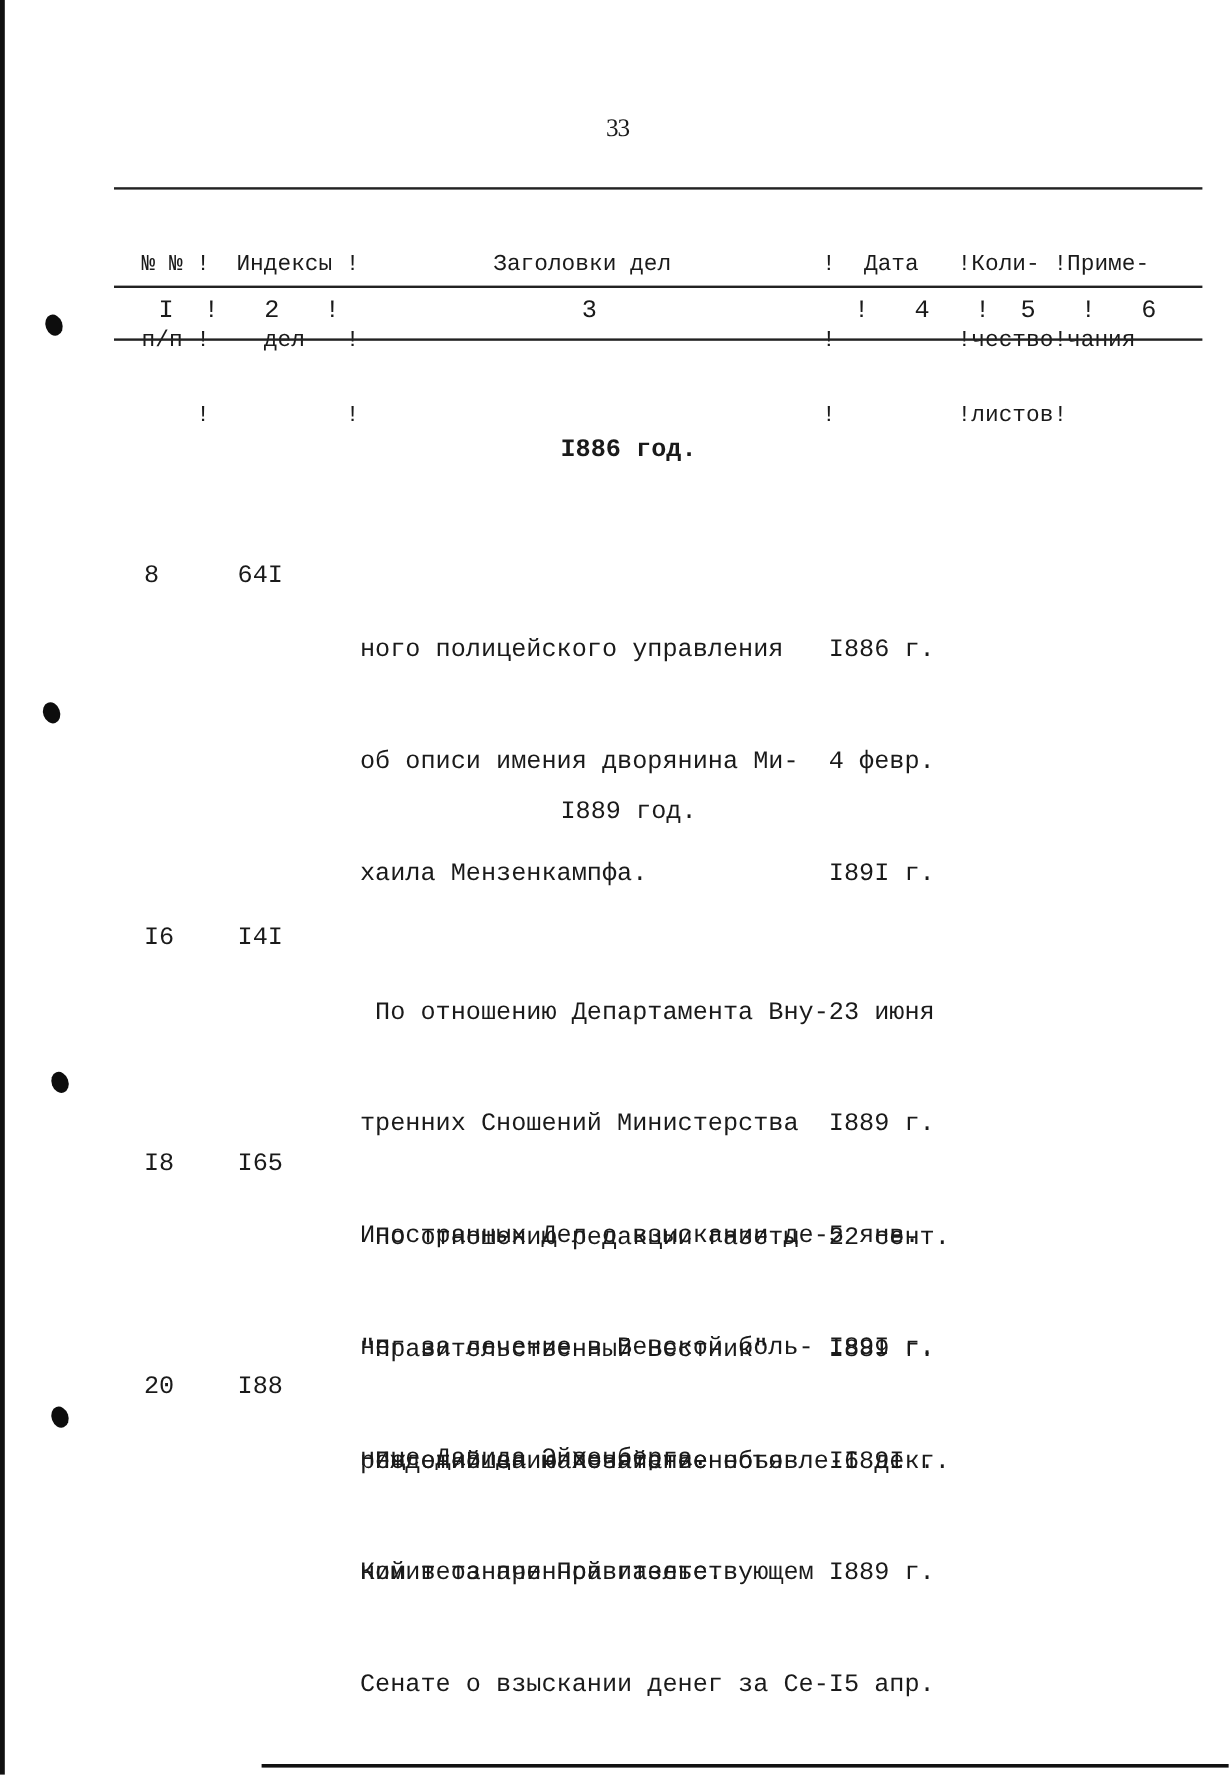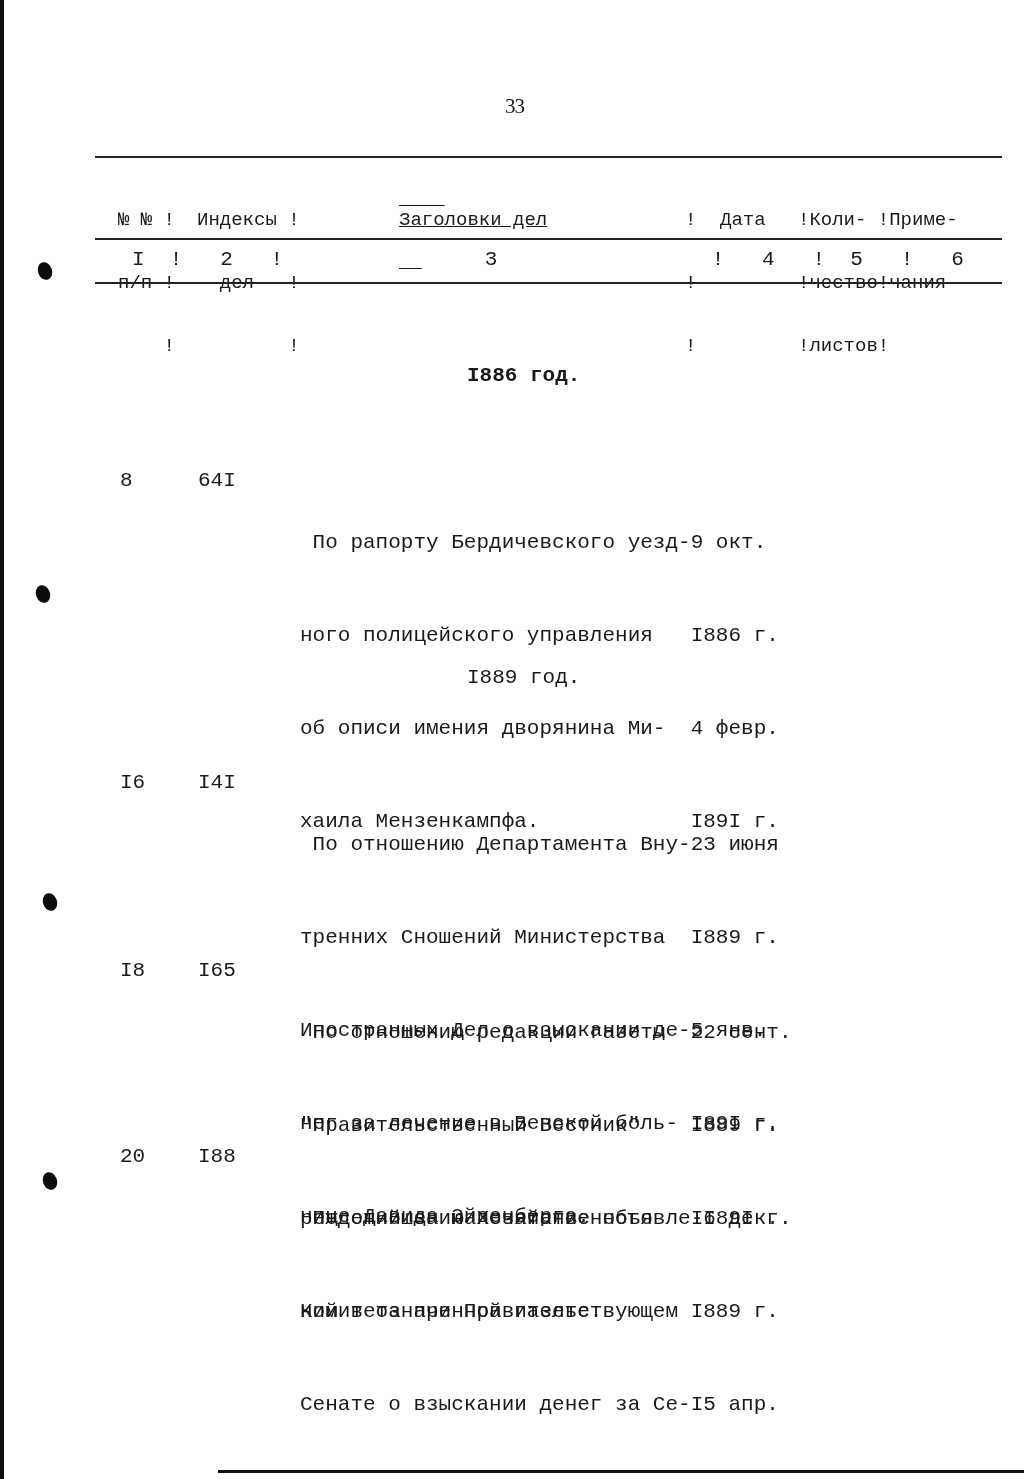--- a/index.html
+++ b/index.html
@@ -39,21 +39,21 @@
   <div class="hdr" style="left:118px;top:168px;">
     <span class="line" style="height:21px">№ № !</span>
     <span class="line" style="height:21px">п/п !</span>
     <span class="line" style="height:21px">    !</span>
   </div>
   <div class="hdr" style="left:197px;top:168px;">
     <span class="line" style="height:21px">Индексы !</span>
     <span class="line" style="height:21px">  дел   !</span>
     <span class="line" style="height:21px">        !</span>
   </div>
-  <div class="hdr" style="left:399px;top:168px;text-decoration:underline;">
+  <div class="hdr" style="left:411px;top:168px;">
     <span class="line" style="height:21px">Заголовки дел</span>
   </div>
   <div class="hdr" style="left:685px;top:168px;">
     <span class="line" style="height:21px">! </span>
     <span class="line" style="height:21px">!</span>
     <span class="line" style="height:21px">!</span>
   </div>
   <div class="hdr" style="left:720px;top:168px;">
     <span class="line" style="height:21px">Дата</span>
   </div>
@@ -67,21 +67,20 @@
 <div class="rule" style="top:238px;"></div>
 <div class="hdr" style="left:132px;top:249px;font-size:21px;">I  !   2   !                3                 !   4   !  5   !   6</div>
 <div class="rule" style="top:282px;"></div>
 
 <div class="year" style="top:364px;font-weight:bold;">I886 год.</div>
 
 <div class="row" style="top:465px;">
   <span class="cell c1">8</span>
   <span class="cell c2">64I</span>
   <div class="cell c3">
-    <span class="line"> По рапорту Бердичевского уезд-9 окт.</span>
     <span class="line">ного полицейского управления   I886 г.</span>
     <span class="line">об описи имения дворянина Ми-  4 февр.</span>
     <span class="line">хаила Мензенкампфа.            I89I г.</span>
   </div>
 </div>
 
 <div class="year" style="top:666px;">I889 год.</div>
 
 <div class="row" style="top:767px;">
   <span class="cell c1">I6</span>

